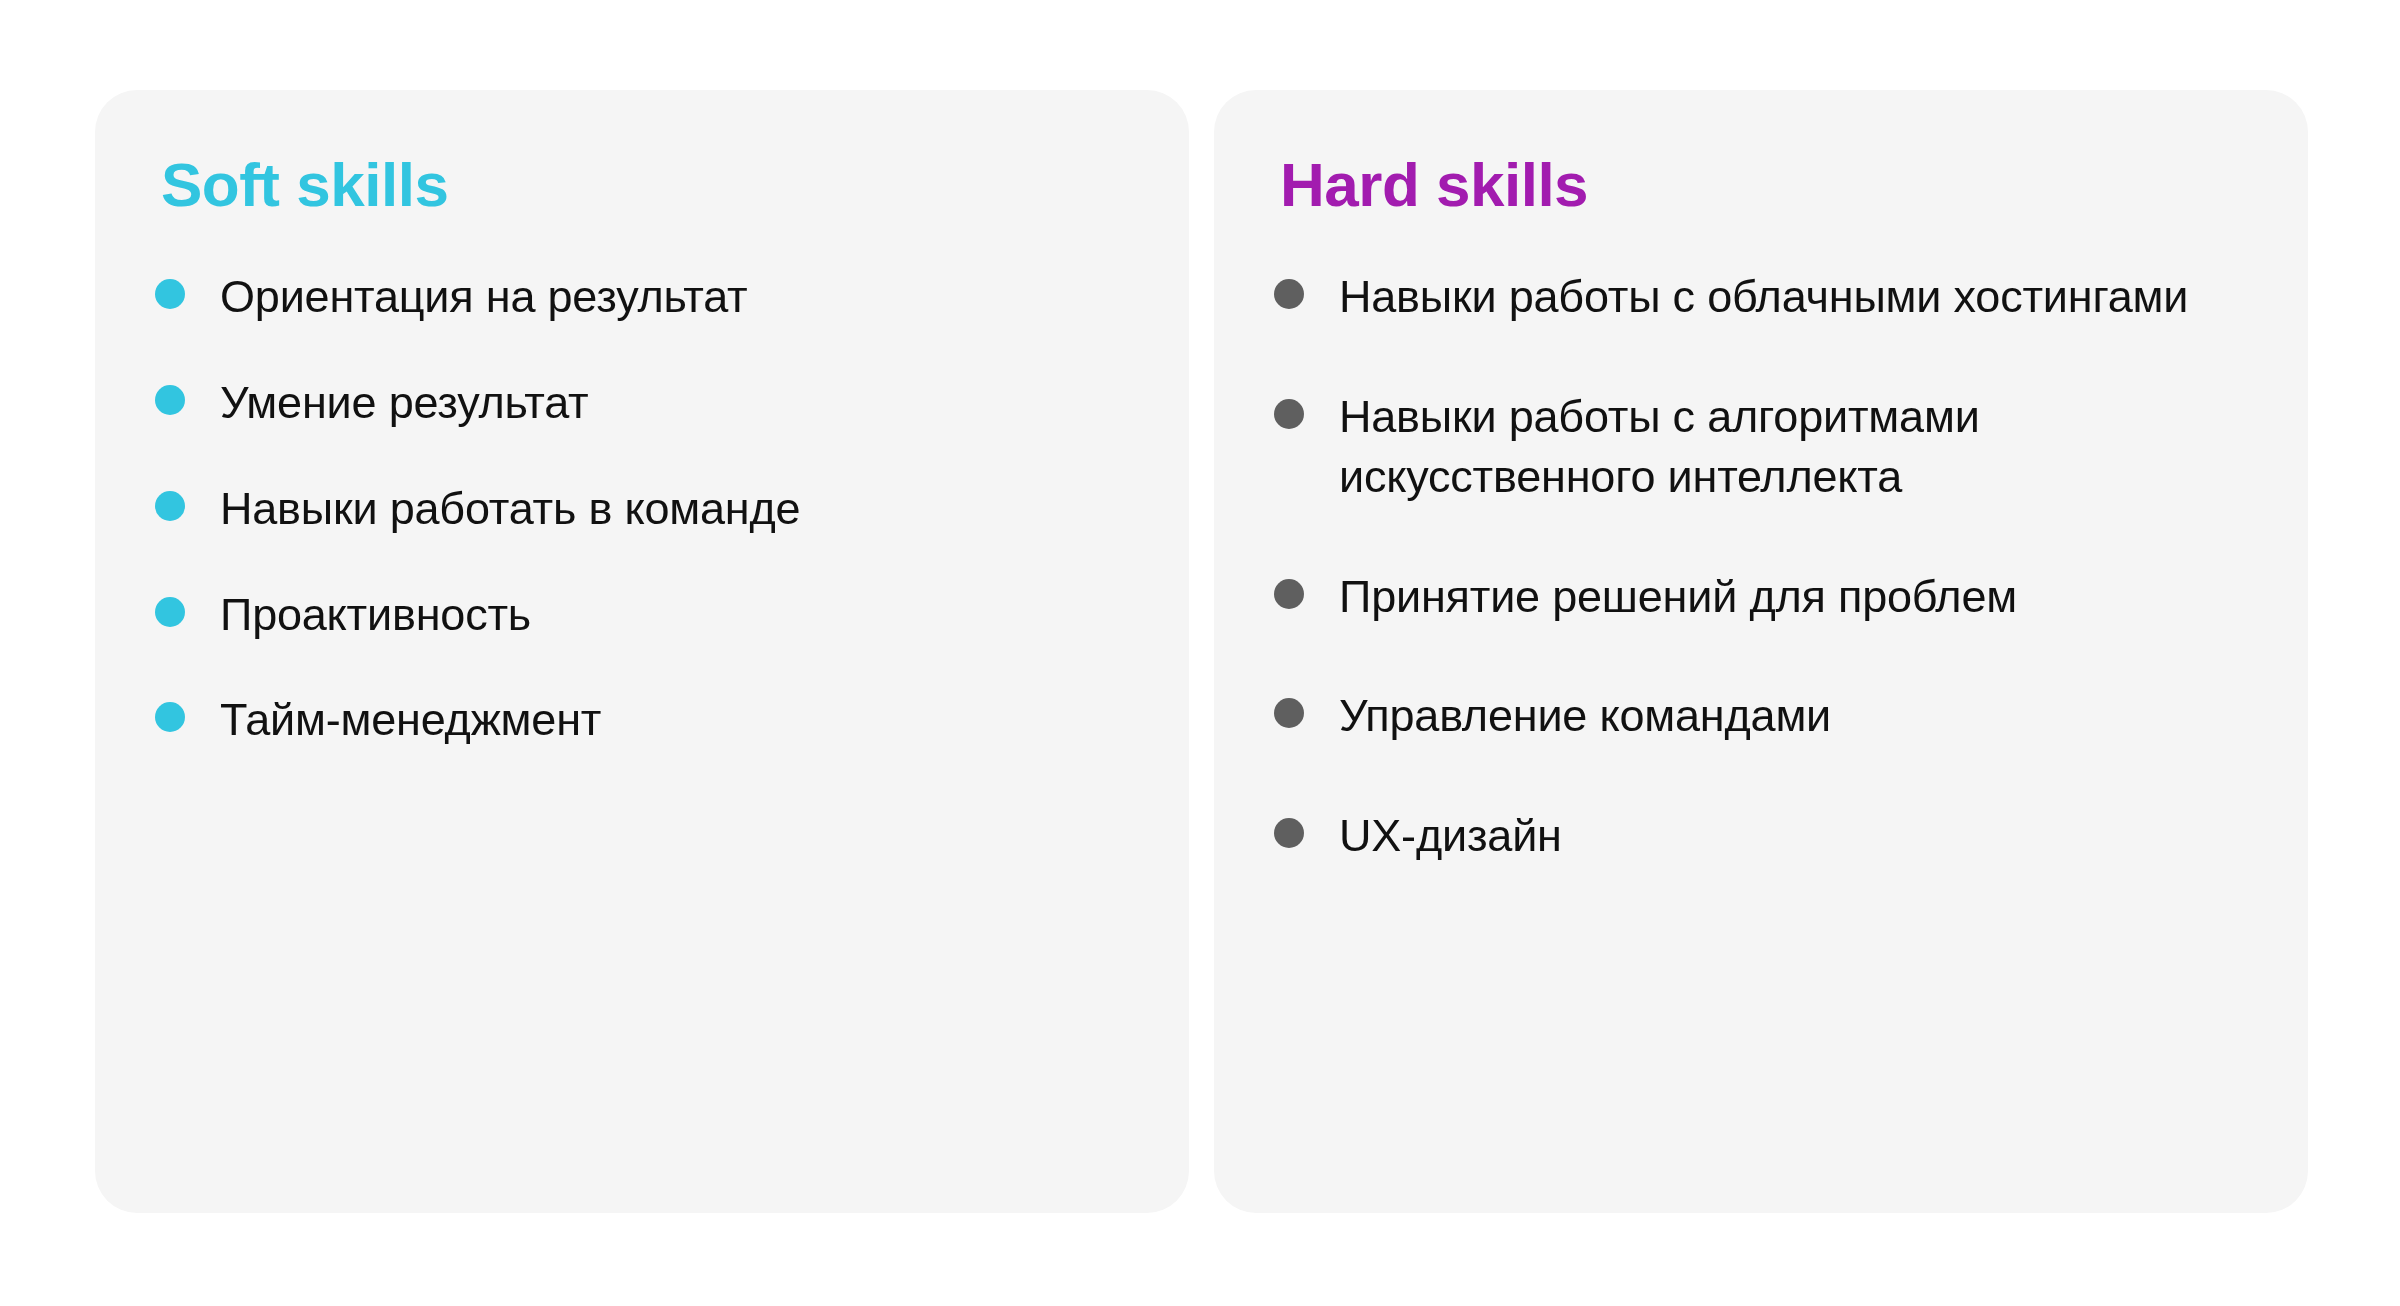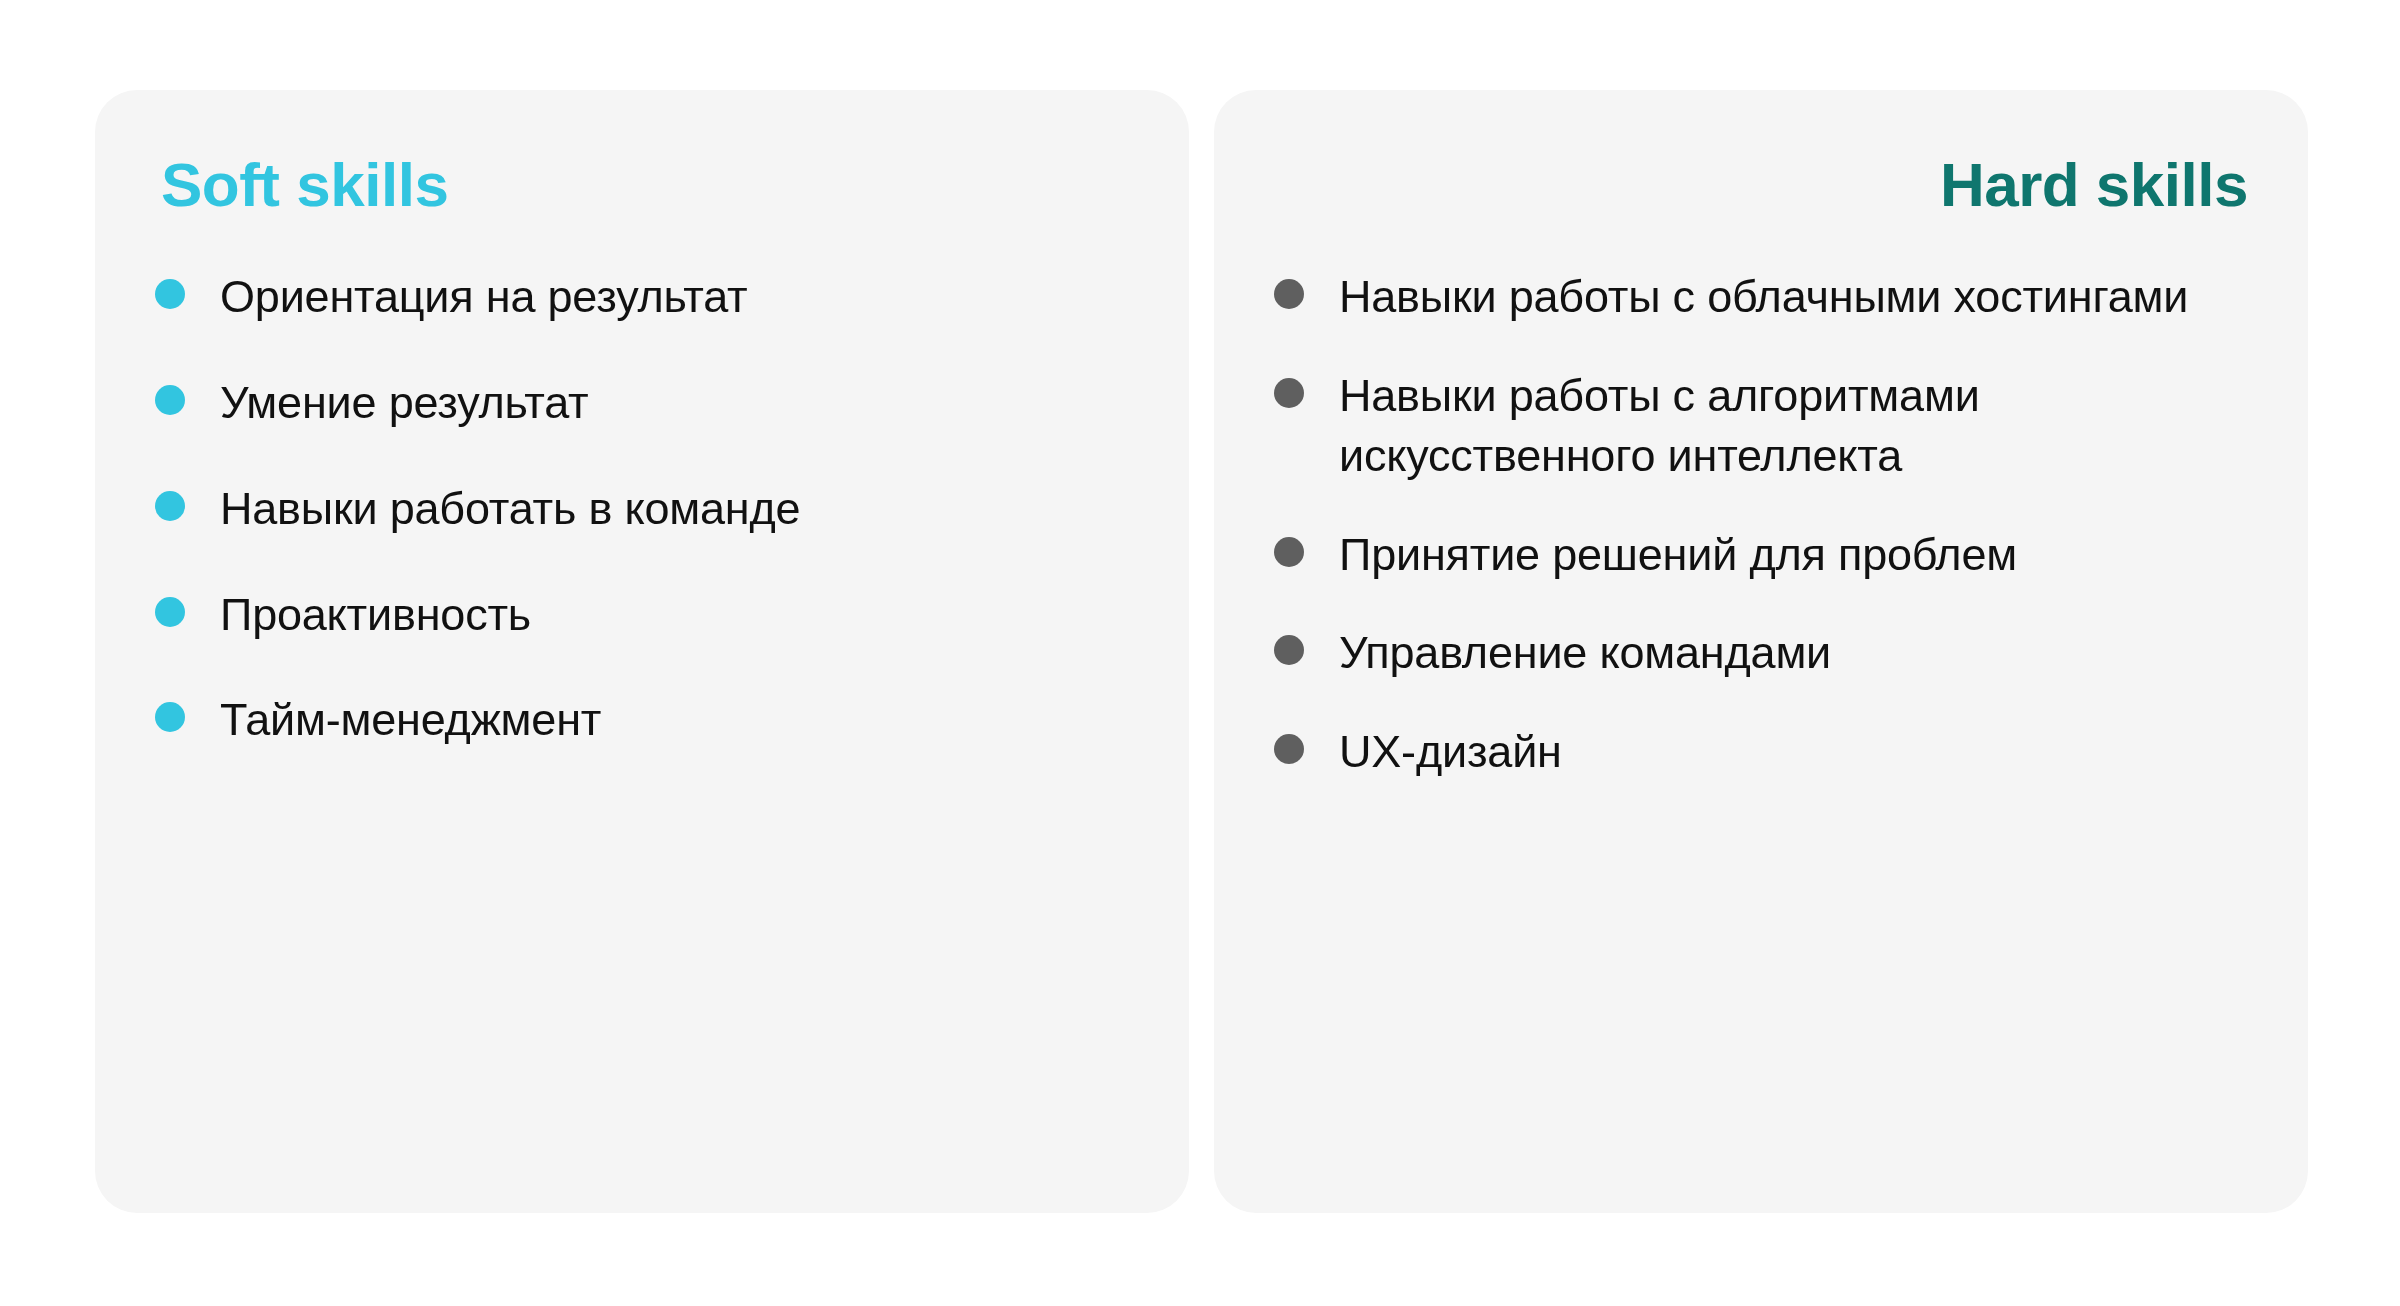--- a/index.html
+++ b/index.html
@@ -37,31 +37,31 @@
 
   .card-title {
     font-size: 62px;
     font-weight: 700;
     letter-spacing: -0.5px;
     line-height: 1.05;
     margin-left: 6px;
   }
 
   .card-title.accent { color: #32c5e0; }
-  .card-title.muted  { color: #0f766e; text-align: right; }
+  .card-title.muted  { color: #a21caf; }
 
   .skill-list {
     list-style: none;
     margin-top: 50px;
     display: flex;
     flex-direction: column;
   }
 
   .skill-list.soft  { gap: 46px; }
-  .skill-list.hard  { gap: 39px; justify-content: flex-end; }
+  .skill-list.hard  { gap: 60px; justify-content: flex-end; }
 
   .skill-item {
     display: flex;
     flex-direction: row;
     align-items: flex-start;
     gap: 35px;
   }
 
   .bullet {
     flex: 0 0 auto;

